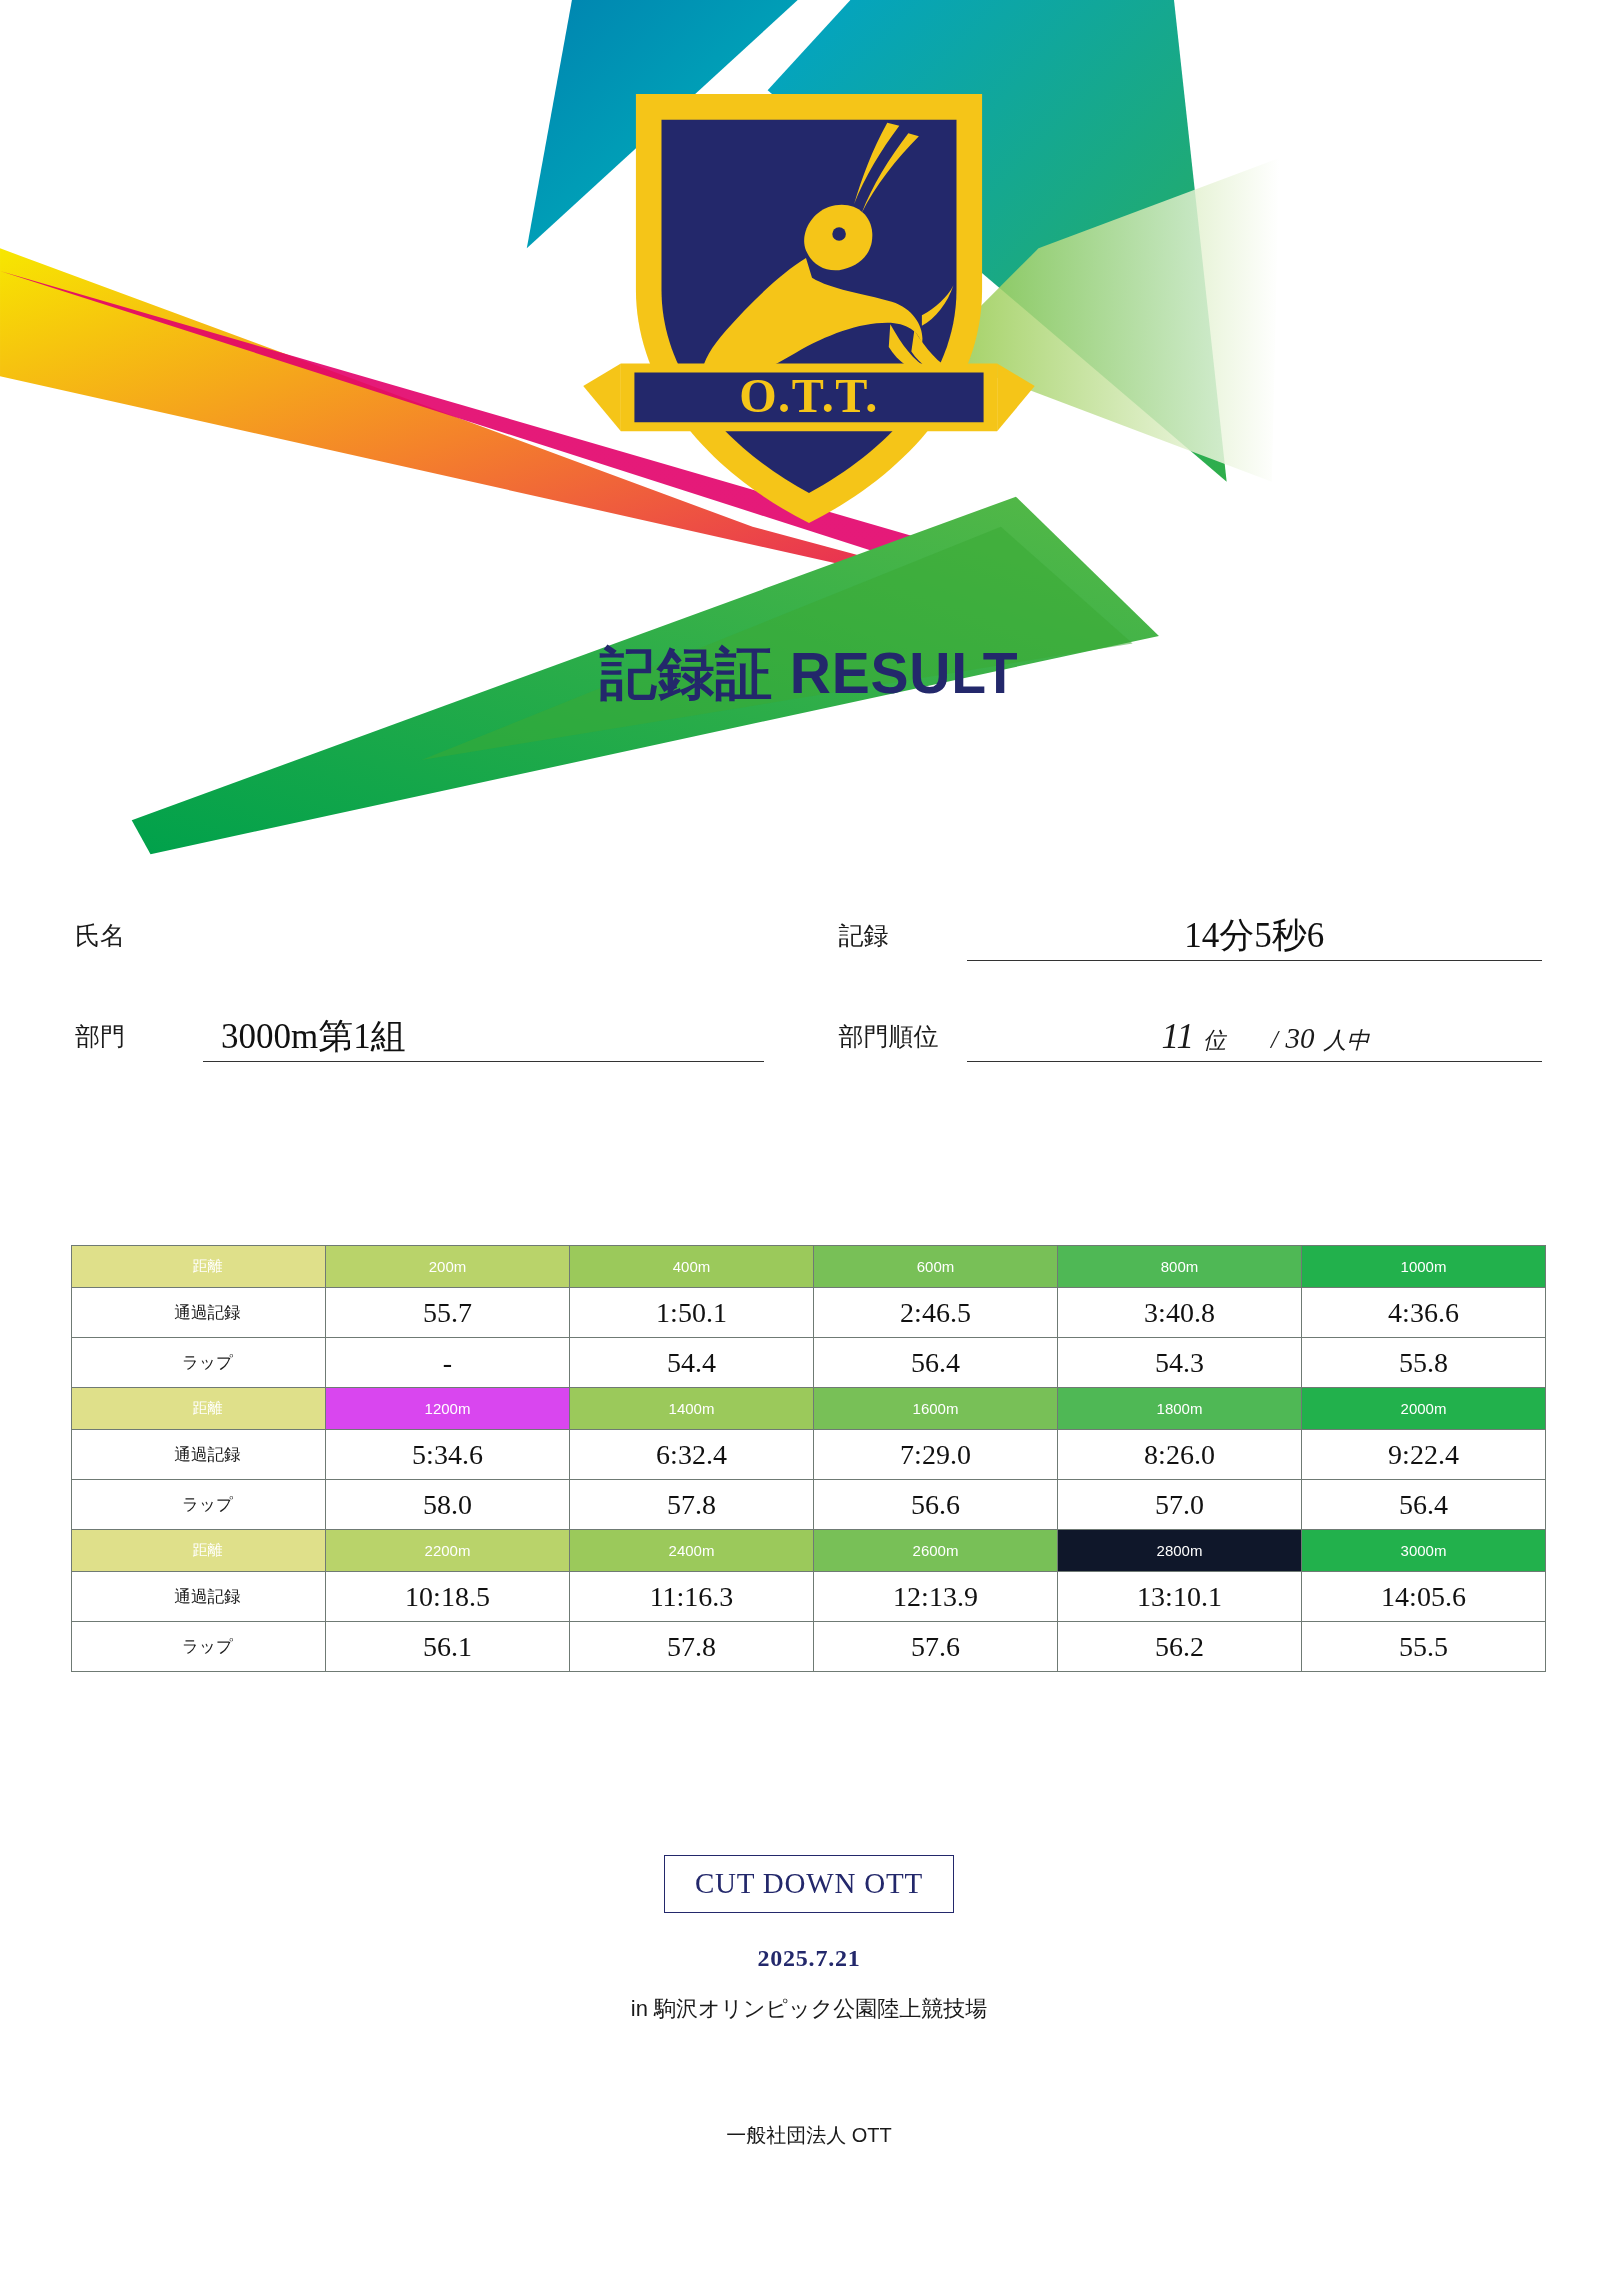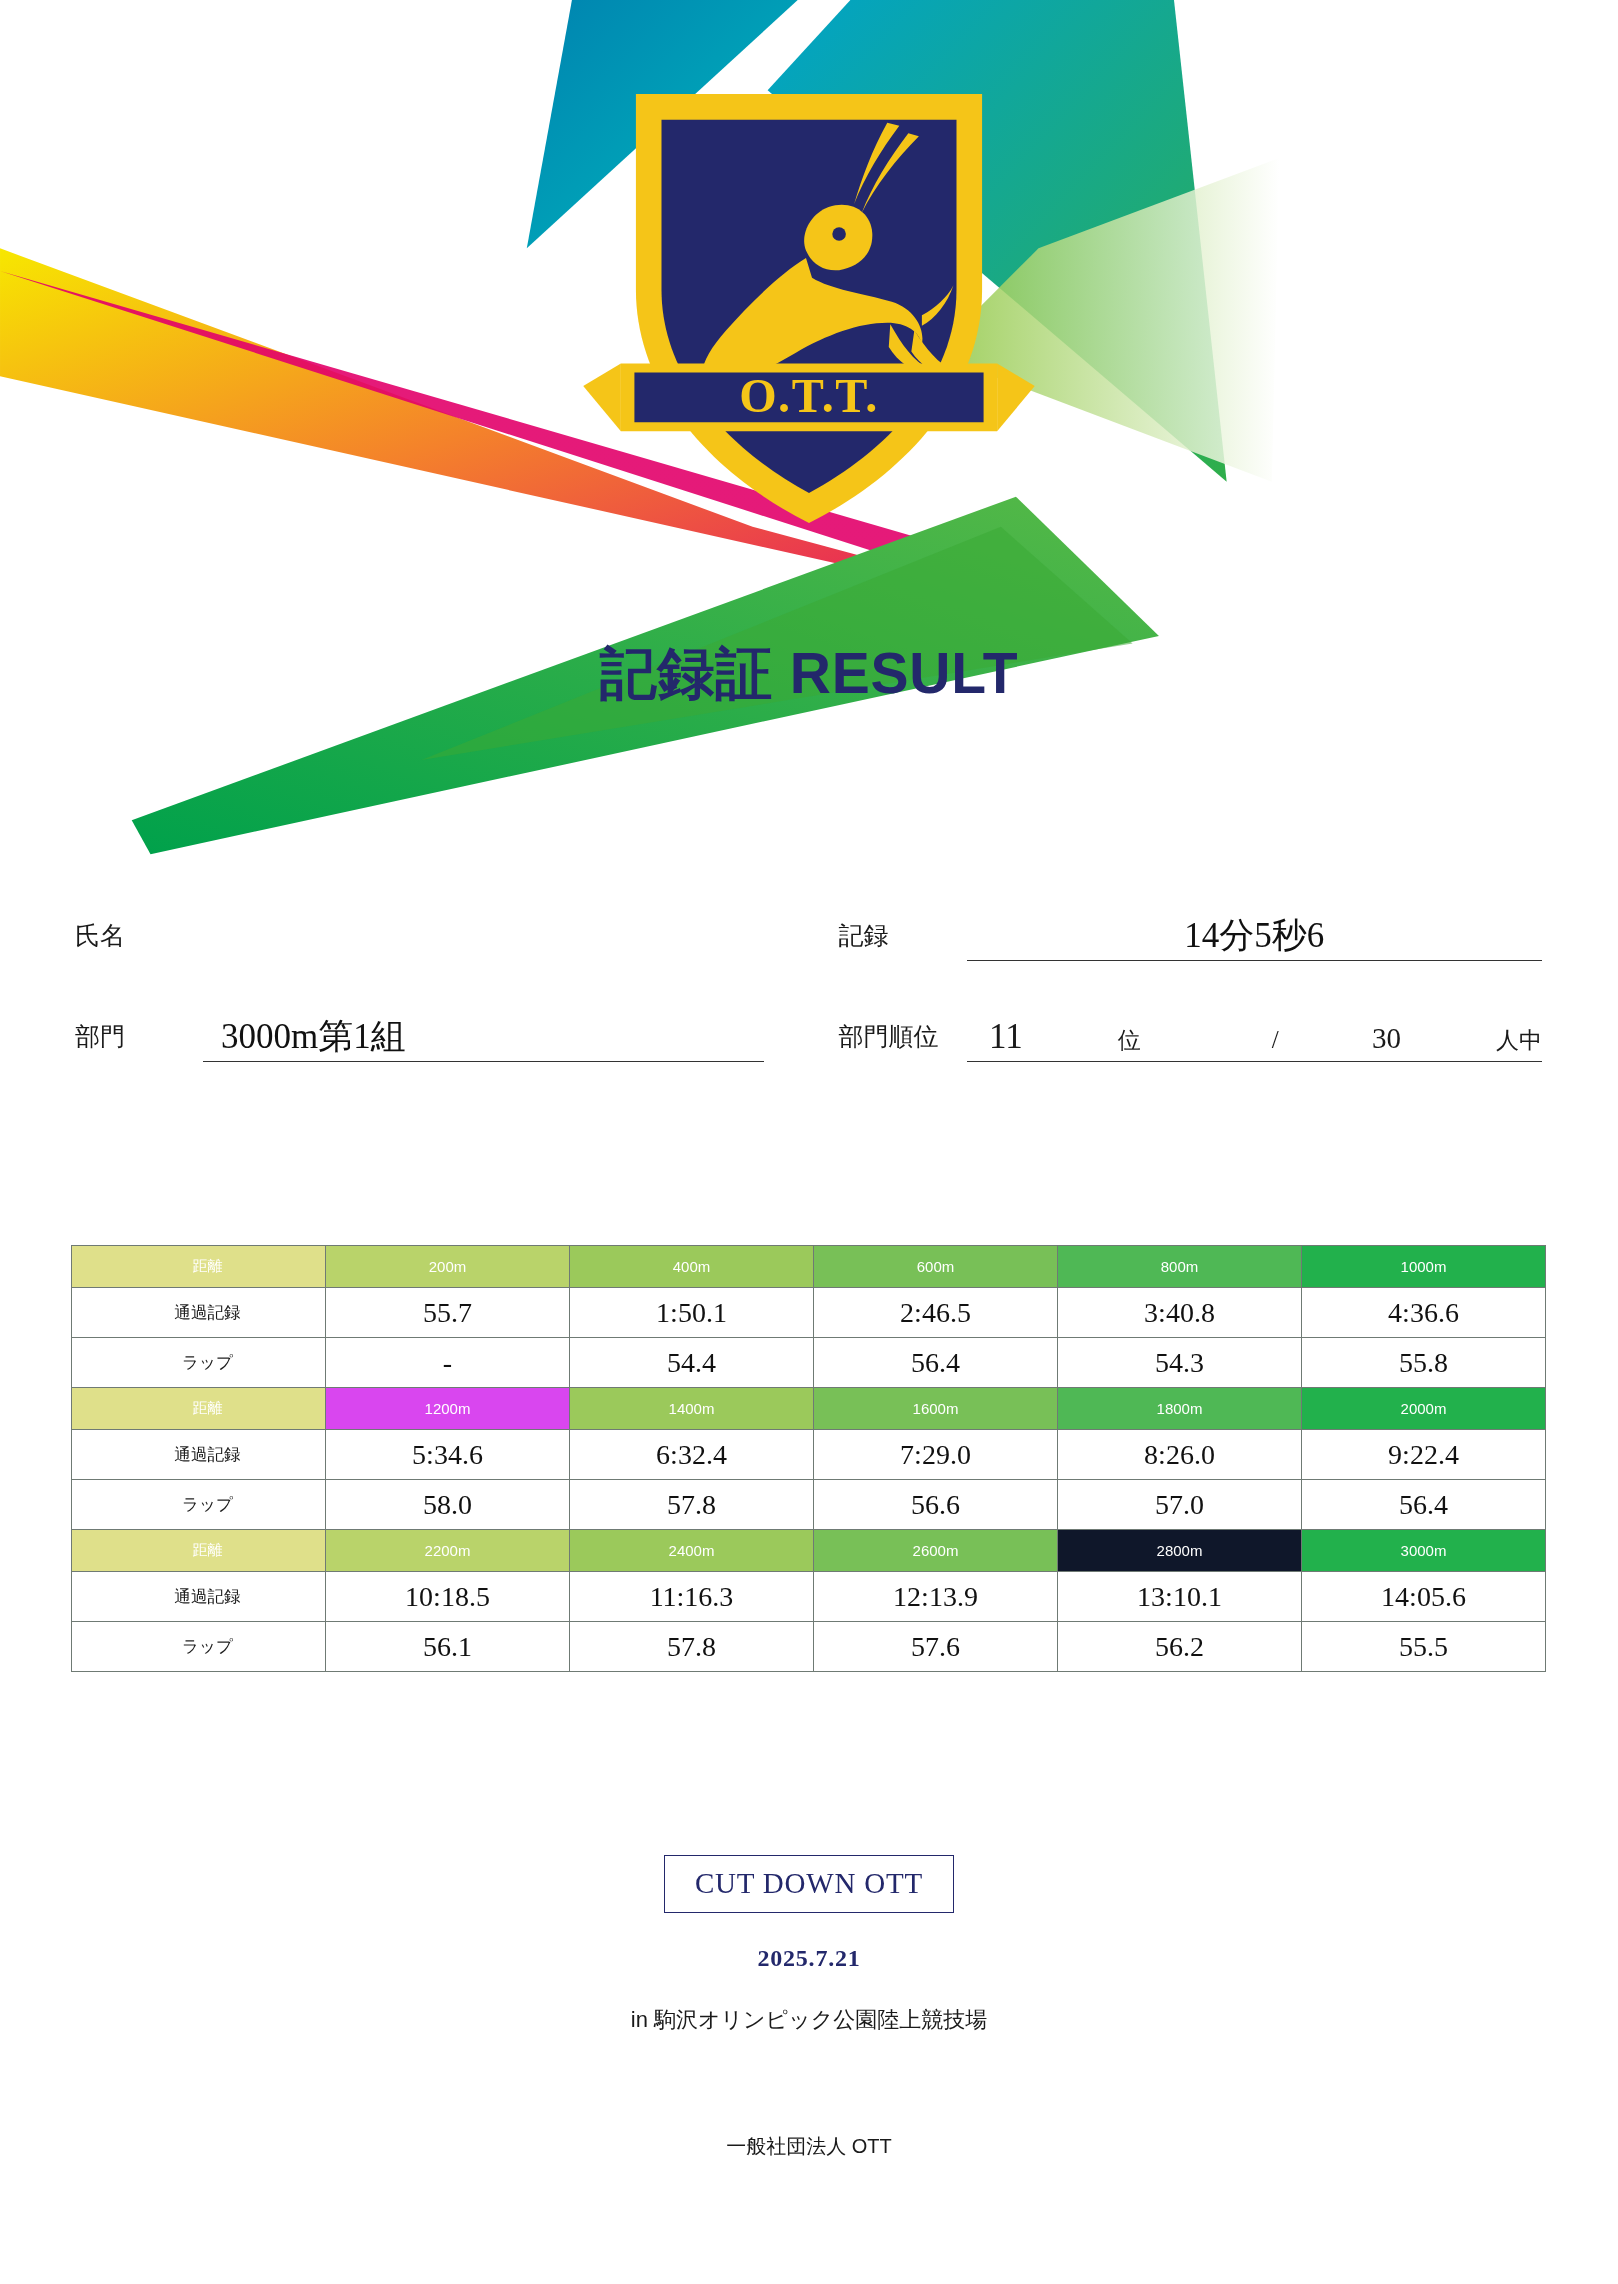--- a/index.html
+++ b/index.html
@@ -88,23 +88,24 @@
     line-height: 1.1;
   }
   .info-value.center {
     width: 100%;
     text-align: center;
     padding-left: 0;
   }
   .rank-line {
     display: flex;
     align-items: baseline;
-    justify-content: space-between;
+    justify-content: center;
     width: 100%;
     padding-left: 22.6px;
+    font-style: italic;
   }
   .rank-num {
     font-size: 35px;
     font-family: "Liberation Serif", serif;
   }
   .rank-unit {
     font-size: 23px;
     font-family: "Liberation Serif", serif;
     padding-left: 9px;
   }
@@ -179,21 +180,21 @@
   }
   .ev-date {
     margin-top: 32px;
     font-size: 24px;
     font-weight: bold;
     color: #23286b;
     font-family: "Liberation Serif", serif;
     letter-spacing: 0.8px;
   }
   .ev-place {
-    margin-top: 33px;
+    margin-top: 22px;
     font-size: 22px;
     color: #1a1a1a;
   }
   .org {
     margin-top: 98px;
     font-size: 20px;
     color: #1a1a1a;
   }
 </style>
 </head>

